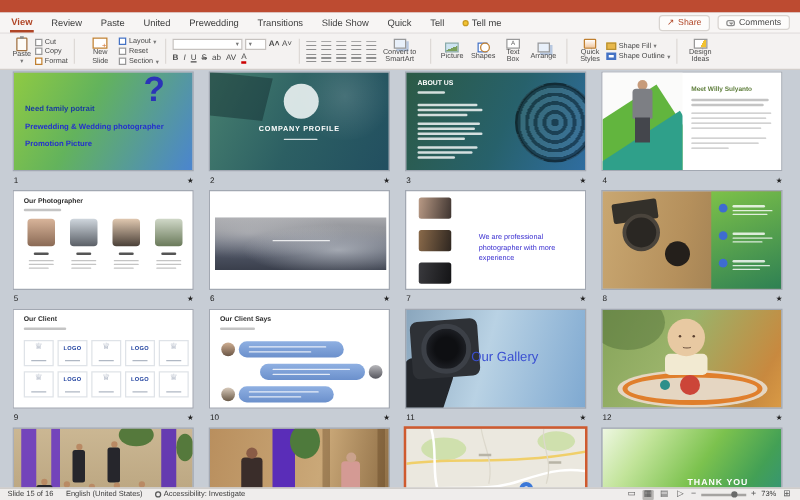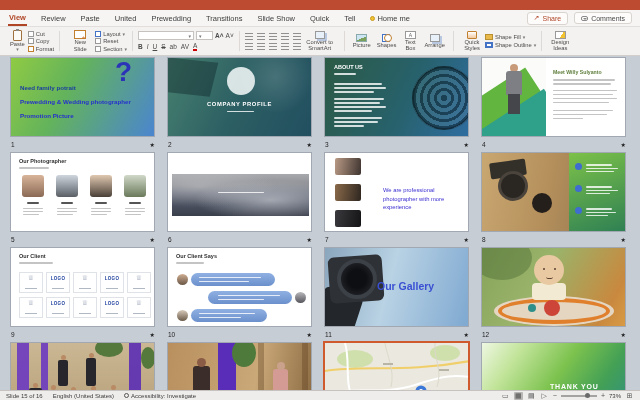--- a/index.html
+++ b/index.html
@@ -107,21 +107,21 @@
   .s9 .logotxt { font-size:4.5px; font-weight:bold; letter-spacing:.3px; color:#1d3f9e; line-height:11px; }
   .s9 .cbar { position:absolute; left:50%; transform:translateX(-50%); bottom:3px; width:12px; height:1px; background:#b0b8c4; }
   
   .s10 .av { position:absolute; width:11px; height:11px; border-radius:50%; background:linear-gradient(#cfae92,#6a5646); }
   .s10 .bub { position:absolute; height:13px; border-radius:7px; background:linear-gradient(#8fb0e2,#6b90cc); }
   
   .s11 { background:linear-gradient(105deg,#8aa6bd 0%,#b9d2e4 45%,#7fa9d1 100%); }
   .s11 .arm { position:absolute; left:-8px; top:42px; width:40px; height:52px; background:#23262b; transform:rotate(18deg); border-radius:6px; }
   .s11 .cambody { position:absolute; left:4px; top:8px; width:54px; height:46px; background:#2e3136; border-radius:6px; transform:rotate(-4deg); }
   .s11 .lens { position:absolute; left:12px; top:11px; width:40px; height:40px; border-radius:50%; background:radial-gradient(circle,#0e0f12 40%,#1c1e23 70%); border:4px solid #3c4047; }
-  .s11 .ttl { position:absolute; left:52px; top:32px; font-size:10.5px; font-weight:bold; color:#3a4fd2; }
+  .s11 .ttl { position:absolute; left:52px; top:32px; font-size:10.5px; font-weight:normal; color:#3a4fd2; }
   
   .s12 { background:linear-gradient(120deg,#86a45a 0%,#9ab36a 40%,#c8893f 85%,#d99a45 100%); }
   .s12 .leaf { position:absolute; left:-10px; top:-12px; width:60px; height:44px; border-radius:50%; background:rgba(58,88,40,.35); }
   .s12 .tray { position:absolute; left:12px; top:48px; width:120px; height:30px; border-radius:50%; background:#e5d6c2; }
   .s12 .ring { position:absolute; left:16px; top:50px; width:112px; height:26px; border-radius:50%; border:4px solid #e07f2c; }
   .s12 .head { position:absolute; left:52px; top:7px; width:30px; height:30px; border-radius:50%; background:#e8c9a2; }
   .s12 .eye { position:absolute; width:2px; height:2px; border-radius:50%; background:#5a4030; }
   .s12 .smile { position:absolute; left:64px; top:27px; width:7px; height:4px; border-bottom:1px solid #5a4030; border-radius:50%; }
   .s12 .bodyc { position:absolute; left:50px; top:35px; width:34px; height:17px; border-radius:4px; background:#f2ead2; }
   .s12 .toy { position:absolute; left:62px; top:52px; width:16px; height:16px; border-radius:50%; background:#cc4538; }
@@ -166,21 +166,21 @@
   <span class="tab">Review</span>
   <span class="tab">Paste</span>
   <span class="tab">United</span>
   <span class="tab">Prewedding</span>
   <span class="tab">Transitions</span>
   <span class="tab">Slide Show</span>
   <span class="tab">Quick</span>
   <span class="tab">Tell</span>
   <span class="tab tellme">
     <span class="bulb"></span>
-    <span>Home me</span>
+    <span>Tell me</span>
   </span>
   <span id="tabrow-right">
     <span class="tr-btn share-btn">
       <span class="share-arrow">↗</span>
       <span>Share</span>
     </span>
     <span class="tr-btn comments-btn">
       <span class="bubble-icon"></span>
       <span>Comments</span>
     </span>

